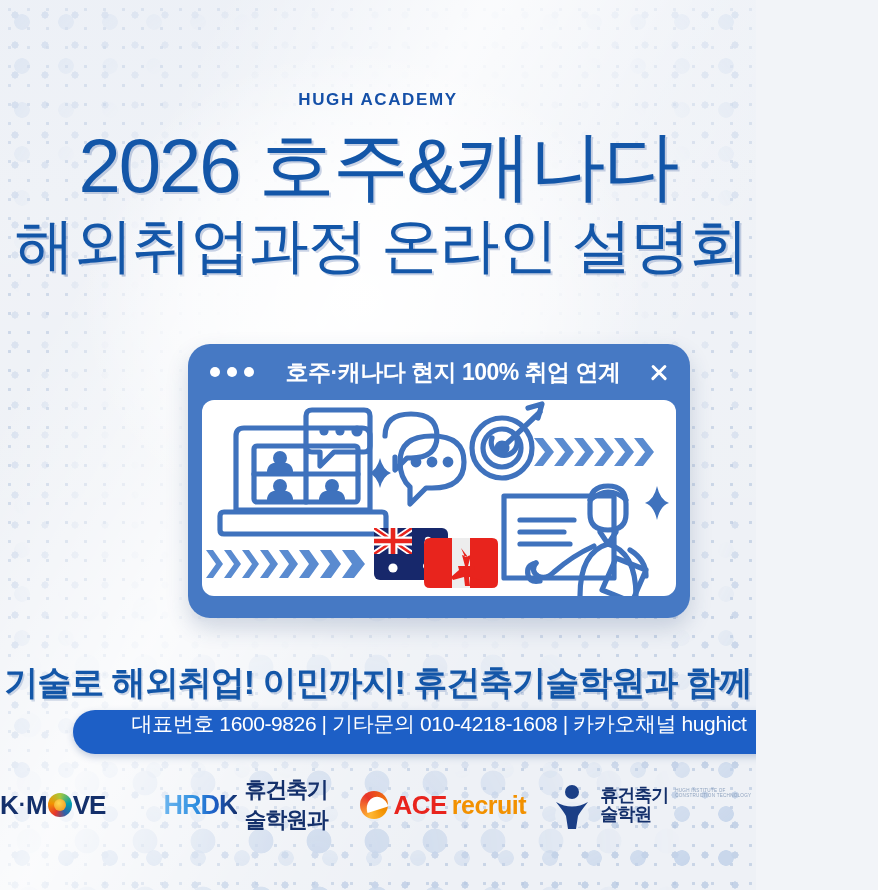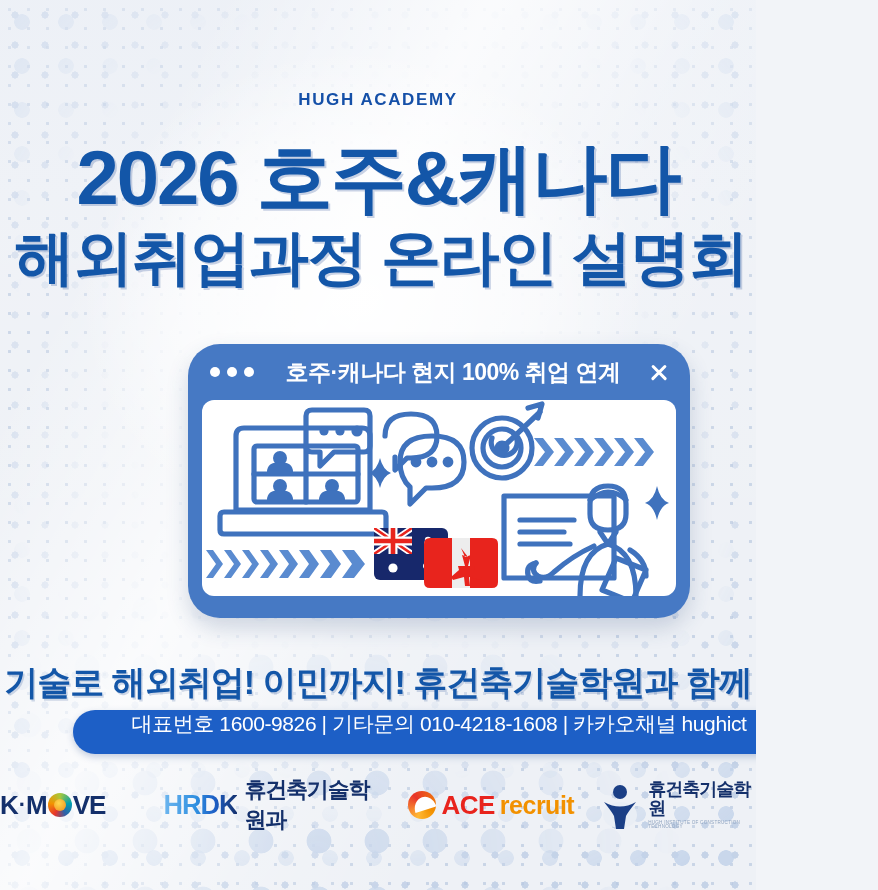--- a/index.html
+++ b/index.html
@@ -63,43 +63,43 @@
   }
 
   
   .kicker{
     position:absolute; top:90px; left:0; right:0;
     text-align:center;
     font-size:17px; font-weight:bold; letter-spacing:1.6px;
     color:#1550a8;
   }
   .title-wrap{
-    position:absolute; top:140px; left:0; right:0;
+    position:absolute; top:128px; left:0; right:0;
     text-align:center;
     color:#1356a8;
-    font-weight:bold;
+    font-weight:normal;
     line-height:1;
   }
   .title-l1{
     font-size:76px; letter-spacing:-2px;
     text-shadow:2px 2px 0 rgba(17,60,140,.22);
   }
   .title-l2{
     font-size:60px; letter-spacing:-1.5px; margin-top:12px;
     text-shadow:2px 2px 0 rgba(17,60,140,.22);
     padding-left:6px;
   }
 
   
   .card{
     position:absolute;
     left:188px; top:344px;
     width:502px; height:274px;
     background:#4679c4;
-    border-radius:32px;
+    border-radius:22px;
     box-shadow:0 10px 22px rgba(40,70,120,.20);
     overflow:hidden;
   }
   .card-bar{
     height:56px;
     display:flex; align-items:center;
     padding:0 18px 0 22px;
     position:relative;
   }
   .dots3{ display:flex; gap:7px; }
@@ -194,21 +194,21 @@
     content:""; position:absolute; left:5px; top:6px;
     width:22px;height:13px;border-radius:50% 50% 0 0 / 100% 100% 0 0;
     background:#ffffff; transform:rotate(-18deg);
   }
   .ace .a{ color:#e8241d; font-weight:bold; font-size:26px; letter-spacing:-0.5px; }
   .ace .r{ color:#f29100; font-weight:bold; font-size:25px; letter-spacing:-0.5px; }
 
   
   .hugh{ display:flex; align-items:center; gap:8px; }
   .hugh .mark{ width:40px;height:44px; position:relative; }
-  .hugh .txts{ display:flex; flex-direction:column; line-height:1.05; }
+  .hugh .txts{ display:flex; flex-direction:row; line-height:1.05; }
   .hugh .ko{ color:#14306b; font-weight:bold; font-size:18px; letter-spacing:-1px; }
   .hugh .en{ color:#8fa3bf; font-size:4.6px; letter-spacing:.25px; margin-top:3px; }
 </style>
 </head>
 <body>
 
 <div class="poster">
 
   <div class="dots-fine"></div>
   <div class="dots-mid"></div>

